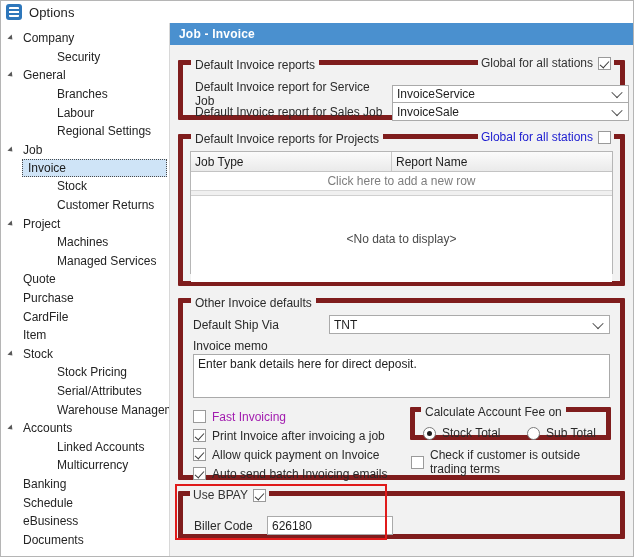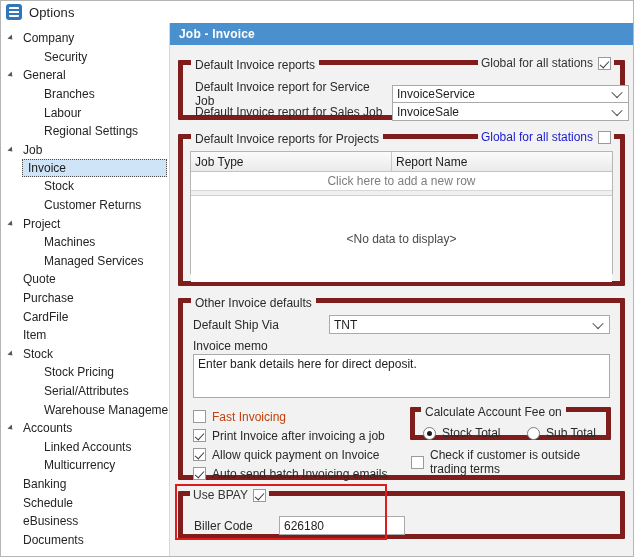--- a/index.html
+++ b/index.html
@@ -112,21 +112,21 @@
   }
   .expander {
     position: absolute;
     width: 0; height: 0;
     border-left: 4px solid #5a5a5a;
     border-top: 3.5px solid transparent;
     border-bottom: 3.5px solid transparent;
     transform: rotate(45deg);
   }
   .lvl1 { padding-left: 22px; }
-  .lvl2 { padding-left: 43px; }
+  .lvl2 { padding-left: 56px; }
 
   .tree-node.selected {
     background: #cfe4f7;
     border: 1px dotted #4a4a4a;
     margin-left: 21px;
     margin-right: 2px;
     padding-left: 5px;
     height: 18px;
   }
   .tree-node.selected .label { color: #1b1b1b; }
@@ -524,21 +524,21 @@
               <span class="arrow"></span>
             </span>
           </div>
 
           <div class="lbl" style="position:absolute; left:10px; top:36px;">Invoice memo</div>
           <div class="textbox" style="position:absolute; left:10px; top:51px; right:10px; height:44px;">Enter bank details here for direct deposit.</div>
 
           <div style="position:absolute; left:10px; top:104px; width:226px;">
             <div class="row" style="height:19px; gap:6px;">
               <span class="checkbox"></span>
-              <span class="lbl" style="color:#c2410c;">Fast Invoicing</span>
+              <span class="lbl" style="color:#a21caf;">Fast Invoicing</span>
             </div>
             <div class="row" style="height:19px; gap:6px;">
               <span class="checkbox checked"></span>
               <span class="lbl">Print Invoice after invoicing a job</span>
             </div>
             <div class="row" style="height:19px; gap:6px;">
               <span class="checkbox checked"></span>
               <span class="lbl">Allow quick payment on Invoice</span>
             </div>
             <div class="row" style="height:19px; gap:6px;">
@@ -563,21 +563,21 @@
             <span class="checkbox"></span>
             <span class="lbl">Check if customer is outside trading terms</span>
           </div>
         </div>
 
         <div class="group" style="height:48px; margin-top:11px;">
           <div class="caption-right" style="left:7px; right:auto; top:-8px;">
             <span class="cap-lbl">Use BPAY</span>
             <span class="checkbox checked"></span>
           </div>
-          <div class="row" style="position:absolute; left:11px; top:20px; gap:25px;">
+          <div class="row" style="position:absolute; left:11px; top:20px; gap:13px;">
             <span class="lbl" style="width:60px;">Biller Code</span>
             <span class="textbox" style="width:126px; height:19px; display:flex; align-items:center;">626180</span>
           </div>
         </div>
 
         <div id="bpay-highlight" style="left: 5px; top: 439px; width: 212px; height: 56px; border-color: rgb(224, 27, 27);"></div>
 
       </div>
     </div>
   </div>

